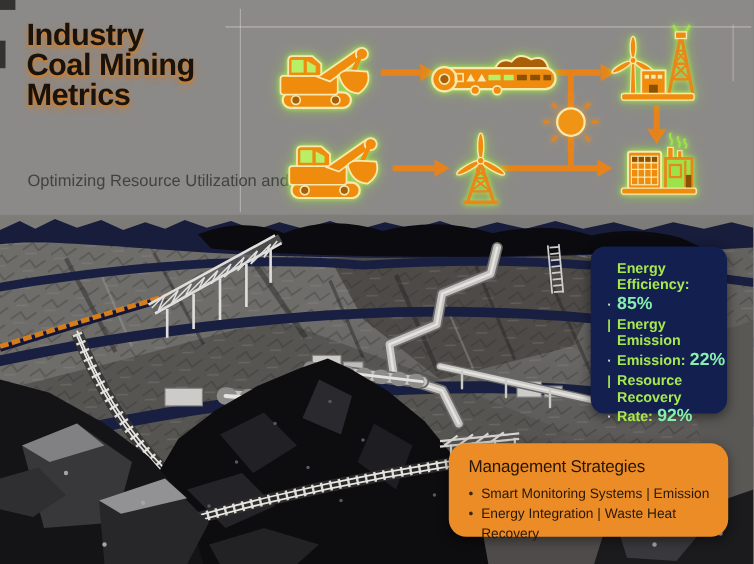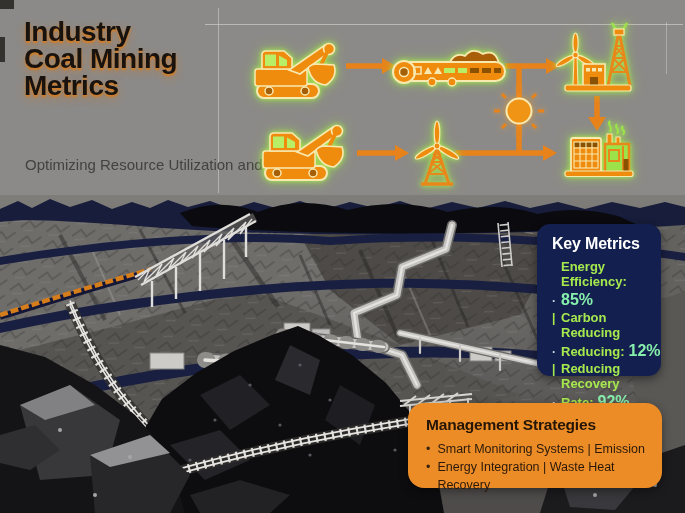--- a/index.html
+++ b/index.html
@@ -41,21 +41,21 @@
   .m-line .mk{width:5px;flex:0 0 5px;font-size:12px;font-weight:bold;color:#cfd6e6;}
   .m-line .mk.pipe{color:#a6e94e;}
   .m-line .green{font-size:13px;font-weight:bold;color:#a6e94e;}
   .m-line .white{font-size:16px;font-weight:bold;color:#86efac;}
   
   .mgmt-panel{
     position:absolute;left:408px;top:403px;width:254px;height:85px;box-sizing:border-box;
     background:#ec8c26;border-radius:16px;padding:13px 14px 10px 18px;
     box-shadow:0 3px 10px rgba(0,0,0,.4);
   }
-  .mgmt-title{font-size:15.5px;font-weight:bold;color:#241507;margin-bottom:7px;letter-spacing:-.2px;}
+  .mgmt-title{font-size:15.5px;font-weight:normal;color:#241507;margin-bottom:7px;letter-spacing:-.2px;}
   .s-item{display:flex;gap:7px;font-size:12.5px;color:#2a190a;line-height:1.42;}
   .s-item .bullet{color:#3a2410;}
 </style>
 </head>
 <body>
 
 <div class="corner-mark" style="left:0;top:0;width:14px;height:9px;"></div>
 <div class="corner-mark" style="left:0;top:37px;width:5px;height:25px;"></div>
 <div class="frame-h"></div>
 <div class="frame-v1"></div>
@@ -363,42 +363,41 @@
     <g fill="#aeaeb2">
         <circle cx="595" cy="300" r="2"></circle>
         <circle cx="655" cy="290" r="2"></circle>
       </g>
   </g>
 
   <rect width="685" height="318" fill="#000" opacity=".05"></rect>
 </svg>
 
 <div class="metrics-panel">
-  <div class="metrics-title">Key Metrics</div>
   <div>
       <div class="m-line">
         <span class="mk"></span>
         <span class="green">Energy Efficiency:</span>
       </div>
       <div class="m-line">
         <span class="mk">·</span>
         <span class="white">85%</span>
       </div>
       <div class="m-line">
         <span class="mk pipe">|</span>
-        <span class="green">Carbon Reducing</span>
+        <span class="green">Energy Emission</span>
       </div>
       <div class="m-line">
         <span class="mk">·</span>
-        <span class="green">Reducing: </span>
-        <span class="white">12%</span>
+        <span class="green">Emission: </span>
+        <span class="white">22%</span>
       </div>
       <div class="m-line">
         <span class="mk pipe">|</span>
-        <span class="green">Reducing Recovery</span>
+        <span class="green">Resource Recovery</span>
       </div>
       <div class="m-line">
         <span class="mk">·</span>
         <span class="green">Rate: </span>
         <span class="white">92%</span>
       </div>
     </div>
 </div>
 
 <div class="mgmt-panel">

